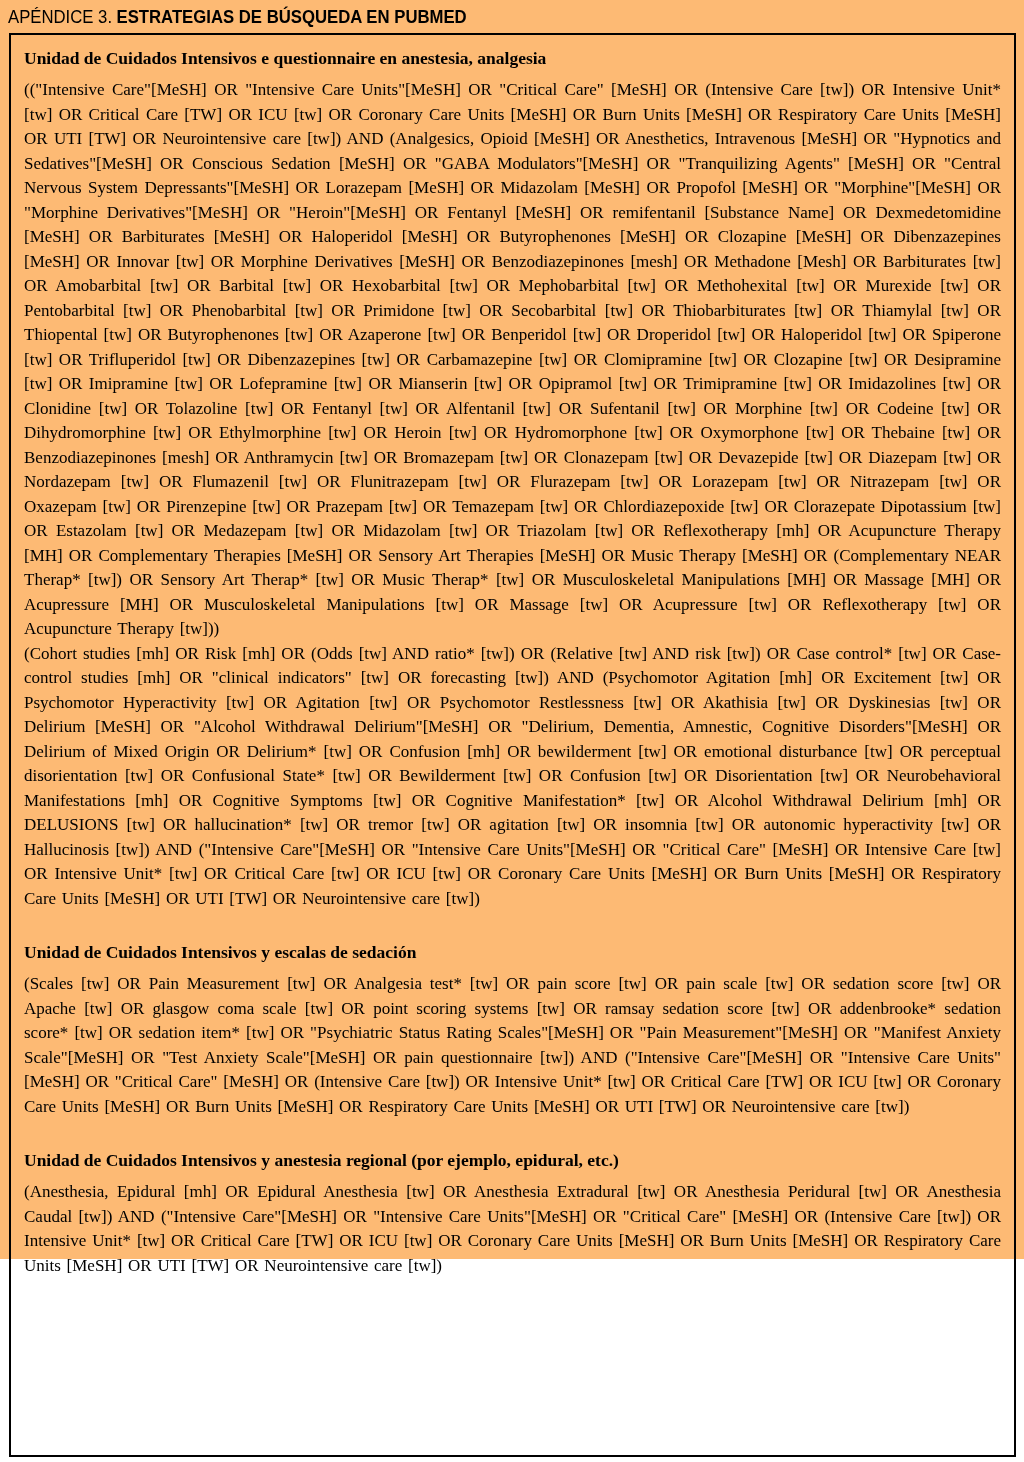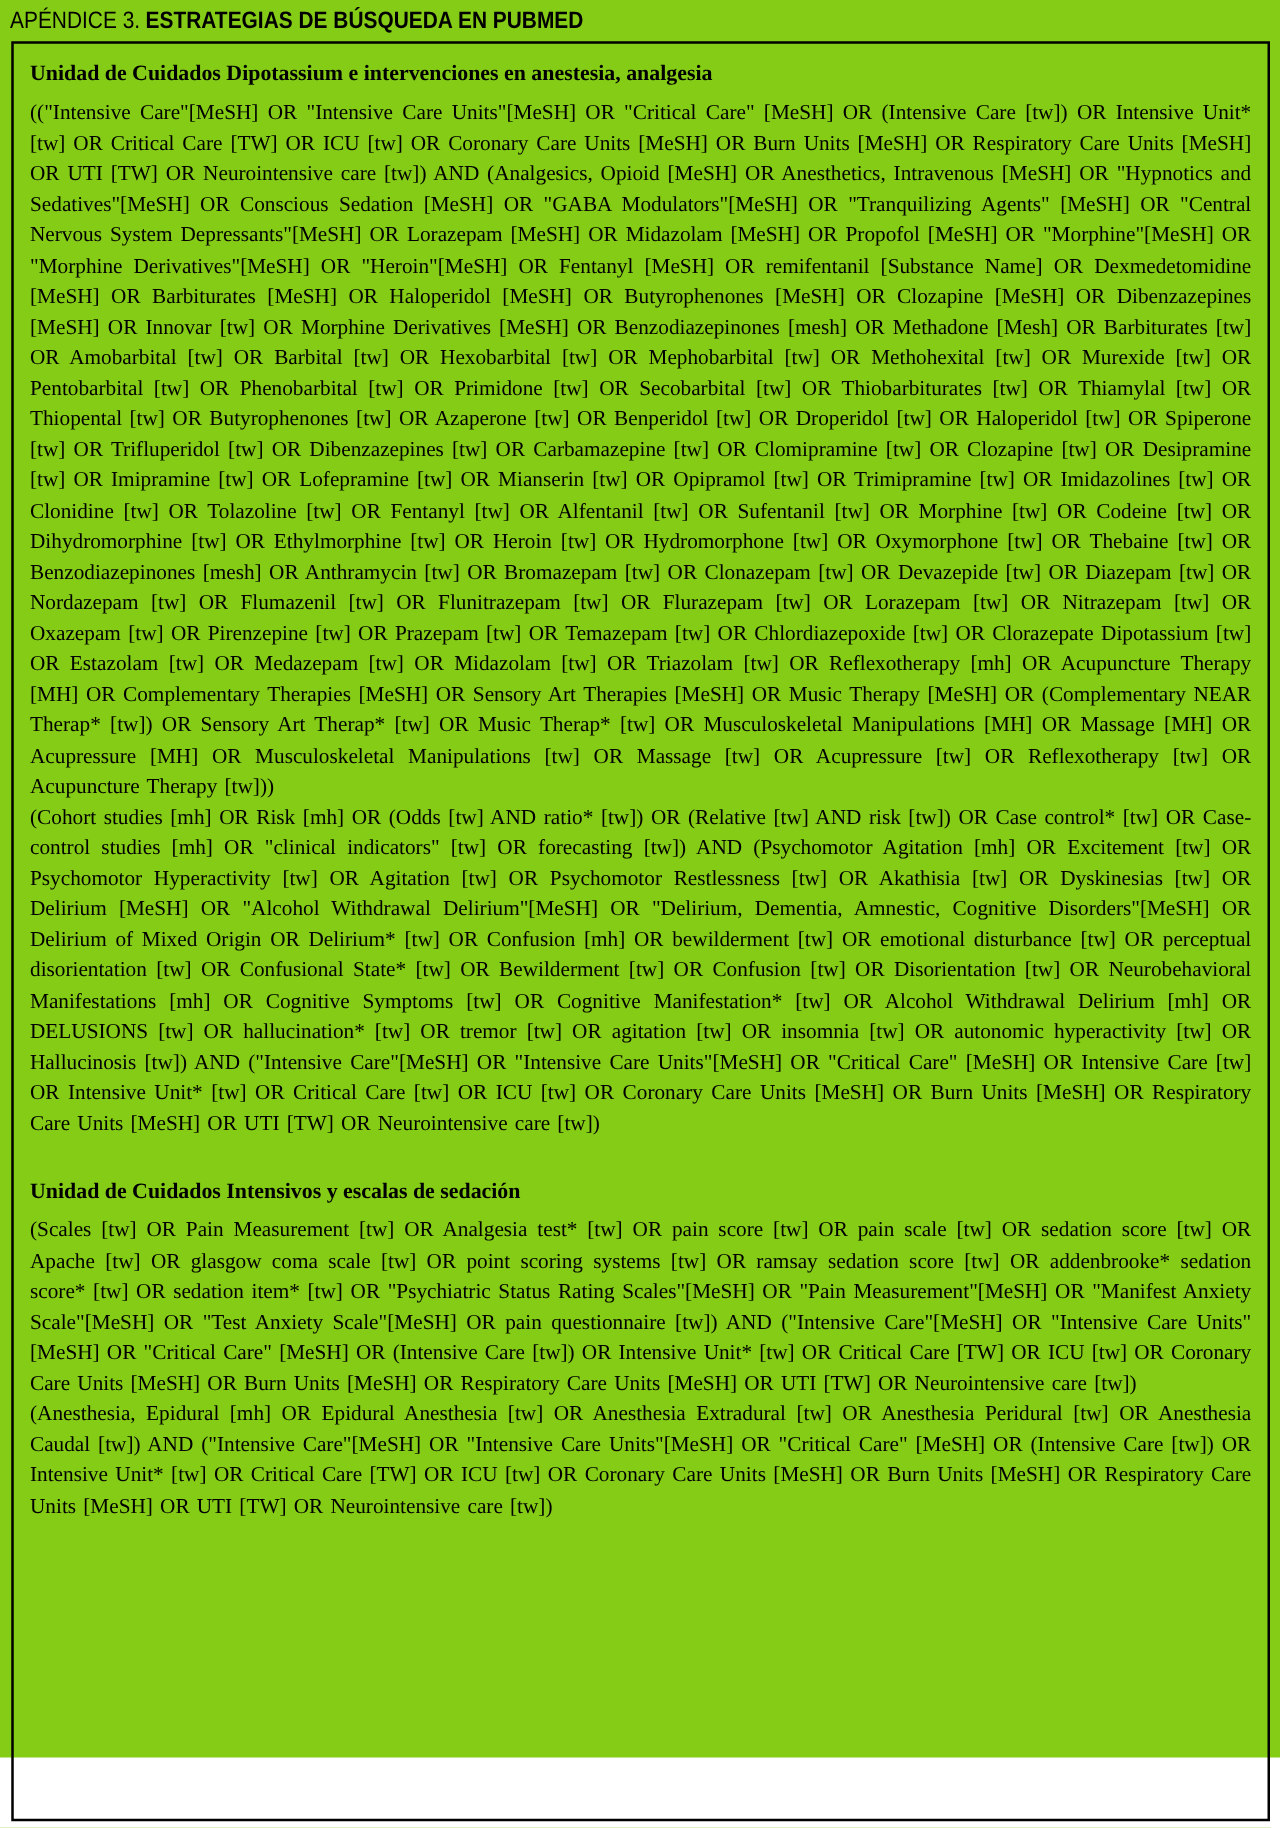--- a/index.html
+++ b/index.html
@@ -6,22 +6,22 @@
     margin: 0;
     padding: 0;
     background: #ffffff;
     width: 1024px;
     height: 1462px;
     overflow: hidden;
   }
   .page {
     position: relative;
     width: 1024px;
-    height: 1406px;
-    background: #84cc16;
+    height: 1259px;
+    background: #fdba74;
     color: #000000;
   }
   .title-row {
     position: absolute;
     left: 8px;
     top: 5px;
     font-family: "Liberation Sans", sans-serif;
     font-size: 19px;
     line-height: 24px;
     white-space: nowrap;
@@ -68,32 +68,33 @@
 
 <div class="page">
 
   <div class="title-row">
     <span class="title-prefix">APÉNDICE 3.</span><span class="title-main">ESTRATEGIAS DE BÚSQUEDA EN PUBMED</span>
   </div>
 
   <div class="strategies-box">
 
     <div class="section">
-      <div class="section-heading first">Unidad de Cuidados Dipotassium e intervenciones en anestesia, analgesia</div>
+      <div class="section-heading first">Unidad de Cuidados Intensivos e questionnaire en anestesia, analgesia</div>
       <p class="section-body">(("Intensive Care"[MeSH] OR "Intensive Care Units"[MeSH] OR "Critical Care" [MeSH] OR (Intensive Care [tw]) OR Intensive Unit* [tw] OR Critical Care [TW] OR ICU [tw] OR Coronary Care Units [MeSH] OR Burn Units [MeSH] OR Respiratory Care Units [MeSH] OR UTI [TW] OR Neurointensive care [tw]) AND (Analgesics, Opioid [MeSH] OR Anesthetics, Intravenous [MeSH] OR "Hypnotics and Sedatives"[MeSH] OR Conscious Sedation [MeSH] OR "GABA Modulators"[MeSH] OR "Tranquilizing Agents" [MeSH] OR "Central Nervous System Depressants"[MeSH] OR Lorazepam [MeSH] OR Midazolam [MeSH] OR Propofol [MeSH] OR "Morphine"[MeSH] OR "Morphine Derivatives"[MeSH] OR "Heroin"[MeSH] OR Fentanyl [MeSH] OR remifentanil [Substance Name] OR Dexmedetomidine [MeSH] OR Barbiturates [MeSH] OR Haloperidol [MeSH] OR Butyrophenones [MeSH] OR Clozapine [MeSH] OR Dibenzazepines [MeSH] OR Innovar [tw] OR Morphine Derivatives [MeSH] OR Benzodiazepinones [mesh] OR Methadone [Mesh] OR Barbiturates [tw] OR Amobarbital [tw] OR Barbital [tw] OR Hexobarbital [tw] OR Mephobarbital [tw] OR Methohexital [tw] OR Murexide [tw] OR Pentobarbital [tw] OR Phenobarbital [tw] OR Primidone [tw] OR Secobarbital [tw] OR Thiobarbiturates [tw] OR Thiamylal [tw] OR Thiopental [tw] OR Butyrophenones [tw] OR Azaperone [tw] OR Benperidol [tw] OR Droperidol [tw] OR Haloperidol [tw] OR Spiperone [tw] OR Trifluperidol [tw] OR Dibenzazepines [tw] OR Carbamazepine [tw] OR Clomipramine [tw] OR Clozapine [tw] OR Desipramine [tw] OR Imipramine [tw] OR Lofepramine [tw] OR Mianserin [tw] OR Opipramol [tw] OR Trimipramine [tw] OR Imidazolines [tw] OR Clonidine [tw] OR Tolazoline [tw] OR Fentanyl [tw] OR Alfentanil [tw] OR Sufentanil [tw] OR Morphine [tw] OR Codeine [tw] OR Dihydromorphine [tw] OR Ethylmorphine [tw] OR Heroin [tw] OR Hydromorphone [tw] OR Oxymorphone [tw] OR Thebaine [tw] OR Benzodiazepinones [mesh] OR Anthramycin [tw] OR Bromazepam [tw] OR Clonazepam [tw] OR Devazepide [tw] OR Diazepam [tw] OR Nordazepam [tw] OR Flumazenil [tw] OR Flunitrazepam [tw] OR Flurazepam [tw] OR Lorazepam [tw] OR Nitrazepam [tw] OR Oxazepam [tw] OR Pirenzepine [tw] OR Prazepam [tw] OR Temazepam [tw] OR Chlordiazepoxide [tw] OR Clorazepate Dipotassium [tw] OR Estazolam [tw] OR Medazepam [tw] OR Midazolam [tw] OR Triazolam [tw] OR Reflexotherapy [mh] OR Acupuncture Therapy [MH] OR Complementary Therapies [MeSH] OR Sensory Art Therapies [MeSH] OR Music Therapy [MeSH] OR (Complementary NEAR Therap* [tw]) OR Sensory Art Therap* [tw] OR Music Therap* [tw] OR Musculoskeletal Manipulations [MH] OR Massage [MH] OR Acupressure [MH] OR Musculoskeletal Manipulations [tw] OR Massage [tw] OR Acupressure [tw] OR Reflexotherapy [tw] OR Acupuncture Therapy [tw]))</p>
     </div>
 
     <div class="section">
       <p class="section-body">(Cohort studies [mh] OR Risk [mh] OR (Odds [tw] AND ratio* [tw]) OR (Relative [tw] AND risk [tw]) OR Case control* [tw] OR Case-control studies [mh] OR "clinical indicators" [tw] OR forecasting [tw]) AND (Psychomotor Agitation [mh] OR Excitement [tw] OR Psychomotor Hyperactivity [tw] OR Agitation [tw] OR Psychomotor Restlessness [tw] OR Akathisia [tw] OR Dyskinesias [tw] OR Delirium [MeSH] OR "Alcohol Withdrawal Delirium"[MeSH] OR "Delirium, Dementia, Amnestic, Cognitive Disorders"[MeSH] OR Delirium of Mixed Origin OR Delirium* [tw] OR Confusion [mh] OR bewilderment [tw] OR emotional disturbance [tw] OR perceptual disorientation [tw] OR Confusional State* [tw] OR Bewilderment [tw] OR Confusion [tw] OR Disorientation [tw] OR Neurobehavioral Manifestations [mh] OR Cognitive Symptoms [tw] OR Cognitive Manifestation* [tw] OR Alcohol Withdrawal Delirium [mh] OR DELUSIONS [tw] OR hallucination* [tw] OR tremor [tw] OR agitation [tw] OR insomnia [tw] OR autonomic hyperactivity [tw] OR Hallucinosis [tw]) AND ("Intensive Care"[MeSH] OR "Intensive Care Units"[MeSH] OR "Critical Care" [MeSH] OR Intensive Care [tw] OR Intensive Unit* [tw] OR Critical Care [tw] OR ICU [tw] OR Coronary Care Units [MeSH] OR Burn Units [MeSH] OR Respiratory Care Units [MeSH] OR UTI [TW] OR Neurointensive care [tw])</p>
     </div>
 
     <div class="section">
       <div class="section-heading">Unidad de Cuidados Intensivos y escalas de sedación</div>
       <p class="section-body">(Scales [tw] OR Pain Measurement [tw] OR Analgesia test* [tw] OR pain score [tw] OR pain scale [tw] OR sedation score [tw] OR Apache [tw] OR glasgow coma scale [tw] OR point scoring systems [tw] OR ramsay sedation score [tw] OR addenbrooke* sedation score* [tw] OR sedation item* [tw] OR "Psychiatric Status Rating Scales"[MeSH] OR "Pain Measurement"[MeSH] OR "Manifest Anxiety Scale"[MeSH] OR "Test Anxiety Scale"[MeSH] OR pain questionnaire [tw]) AND ("Intensive Care"[MeSH] OR "Intensive Care Units"[MeSH] OR "Critical Care" [MeSH] OR (Intensive Care [tw]) OR Intensive Unit* [tw] OR Critical Care [TW] OR ICU [tw] OR Coronary Care Units [MeSH] OR Burn Units [MeSH] OR Respiratory Care Units [MeSH] OR UTI [TW] OR Neurointensive care [tw])</p>
     </div>
 
     <div class="section">
+      <div class="section-heading">Unidad de Cuidados Intensivos y anestesia regional (por ejemplo, epidural, etc.)</div>
       <p class="section-body">(Anesthesia, Epidural [mh] OR Epidural Anesthesia [tw] OR Anesthesia Extradural [tw] OR Anesthesia Peridural [tw] OR Anesthesia Caudal [tw]) AND ("Intensive Care"[MeSH] OR "Intensive Care Units"[MeSH] OR "Critical Care" [MeSH] OR (Intensive Care [tw]) OR Intensive Unit* [tw] OR Critical Care [TW] OR ICU [tw] OR Coronary Care Units [MeSH] OR Burn Units [MeSH] OR Respiratory Care Units [MeSH] OR UTI [TW] OR Neurointensive care [tw])</p>
     </div>
 
   </div>
 
 </div>
 
 </body></html>

